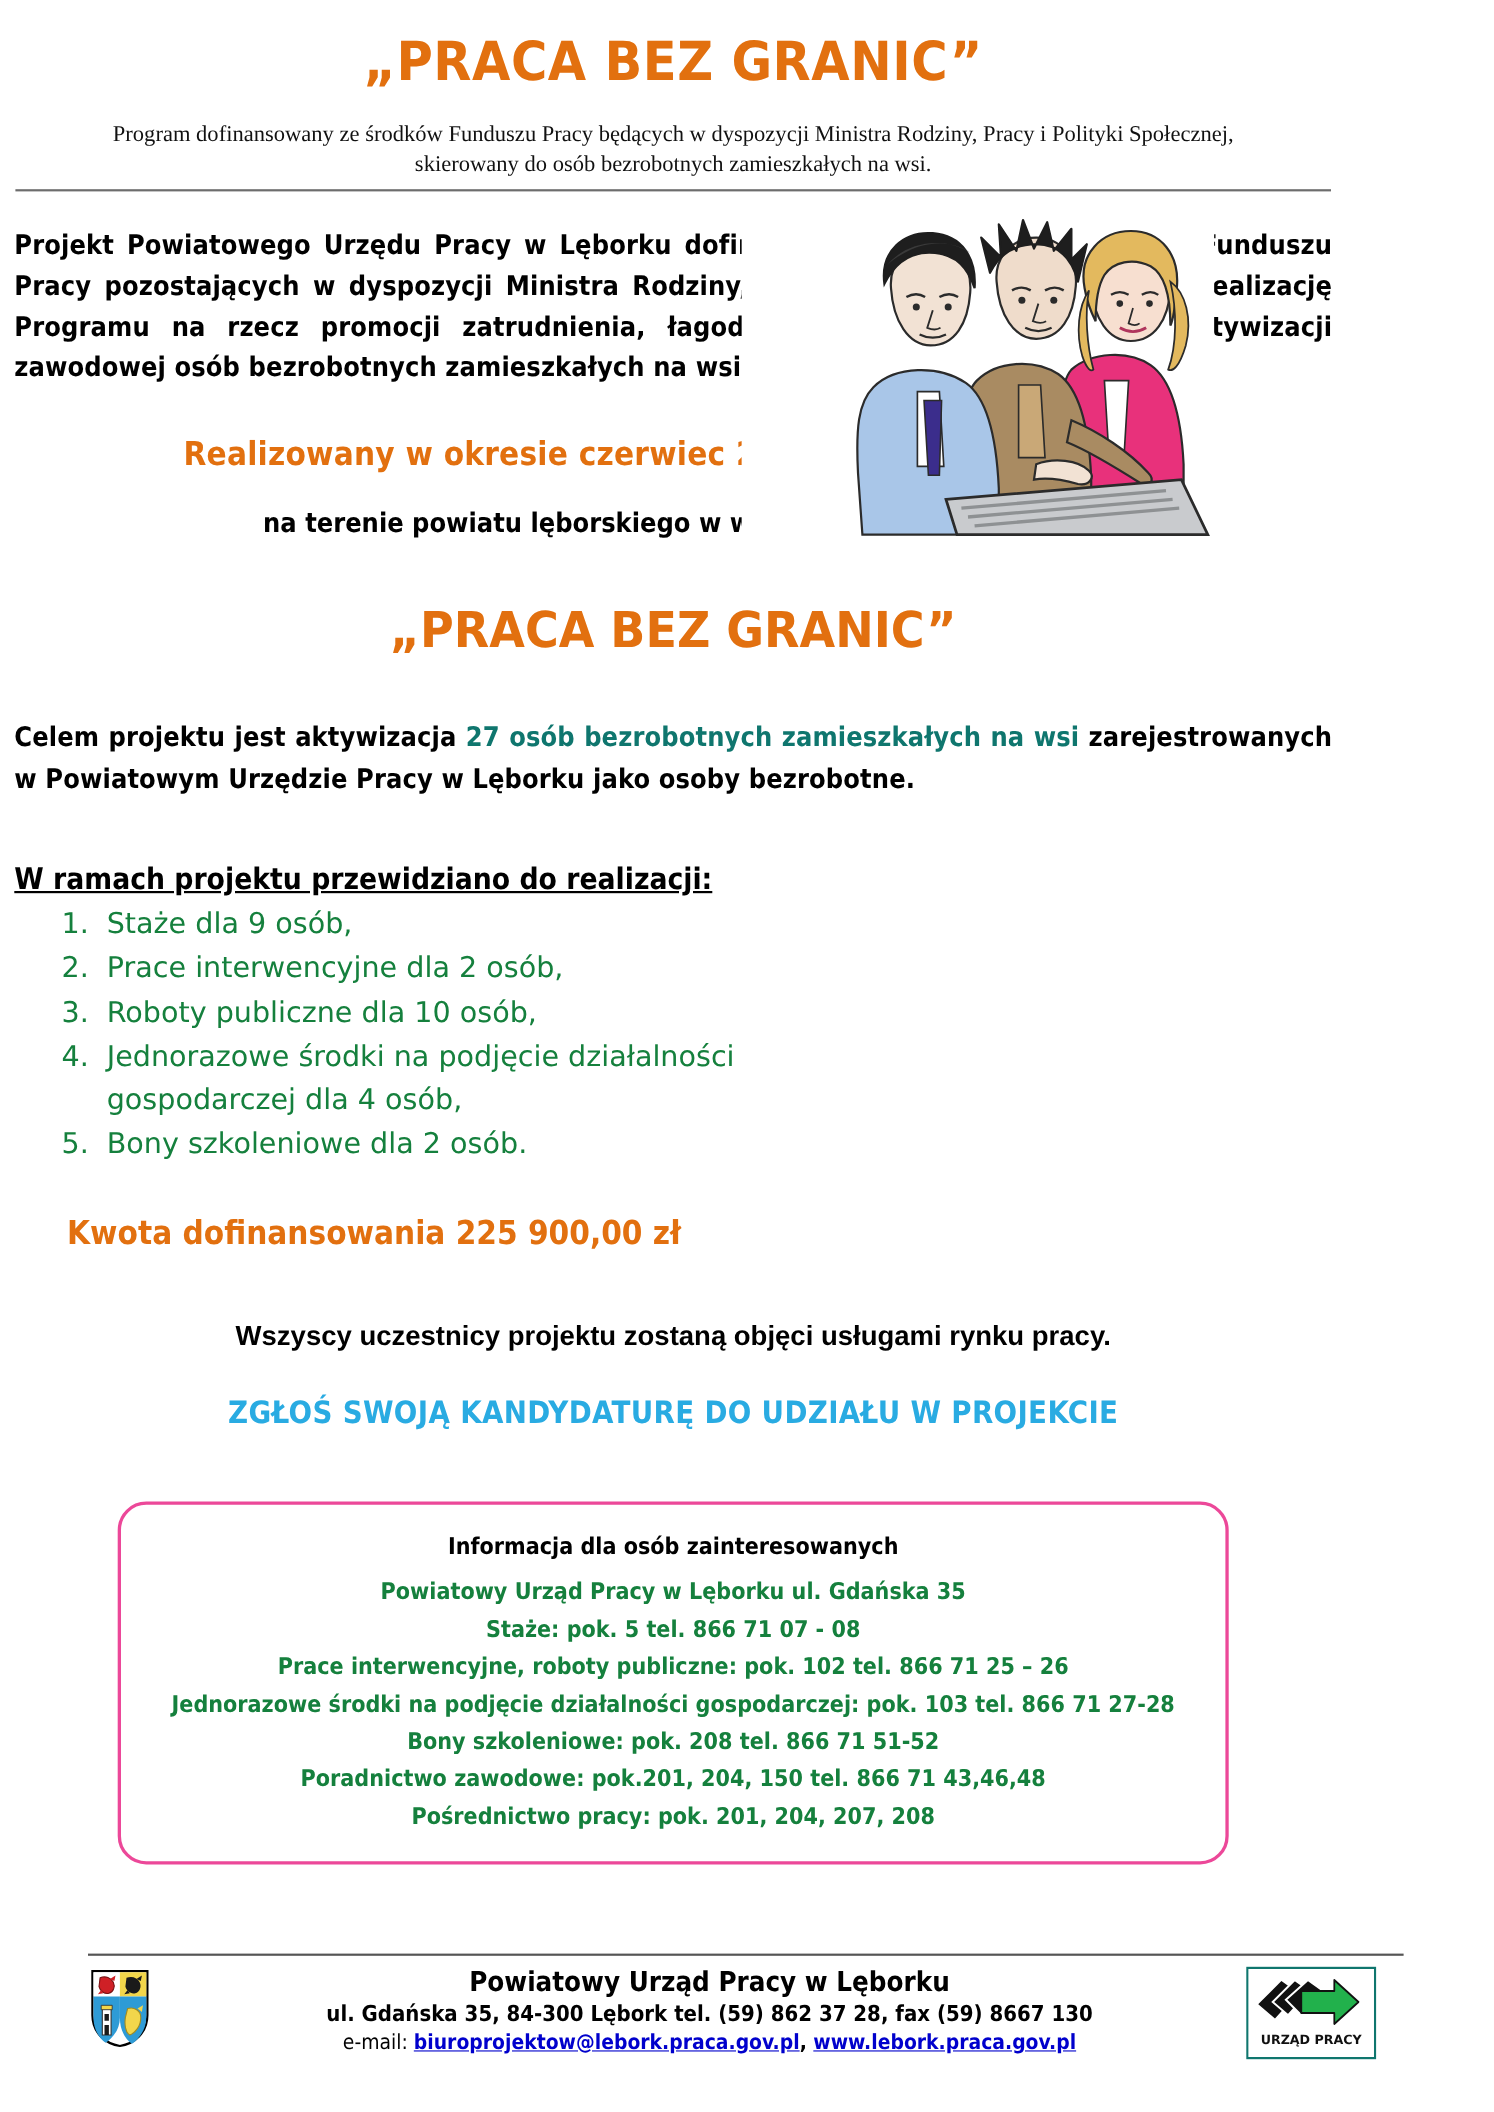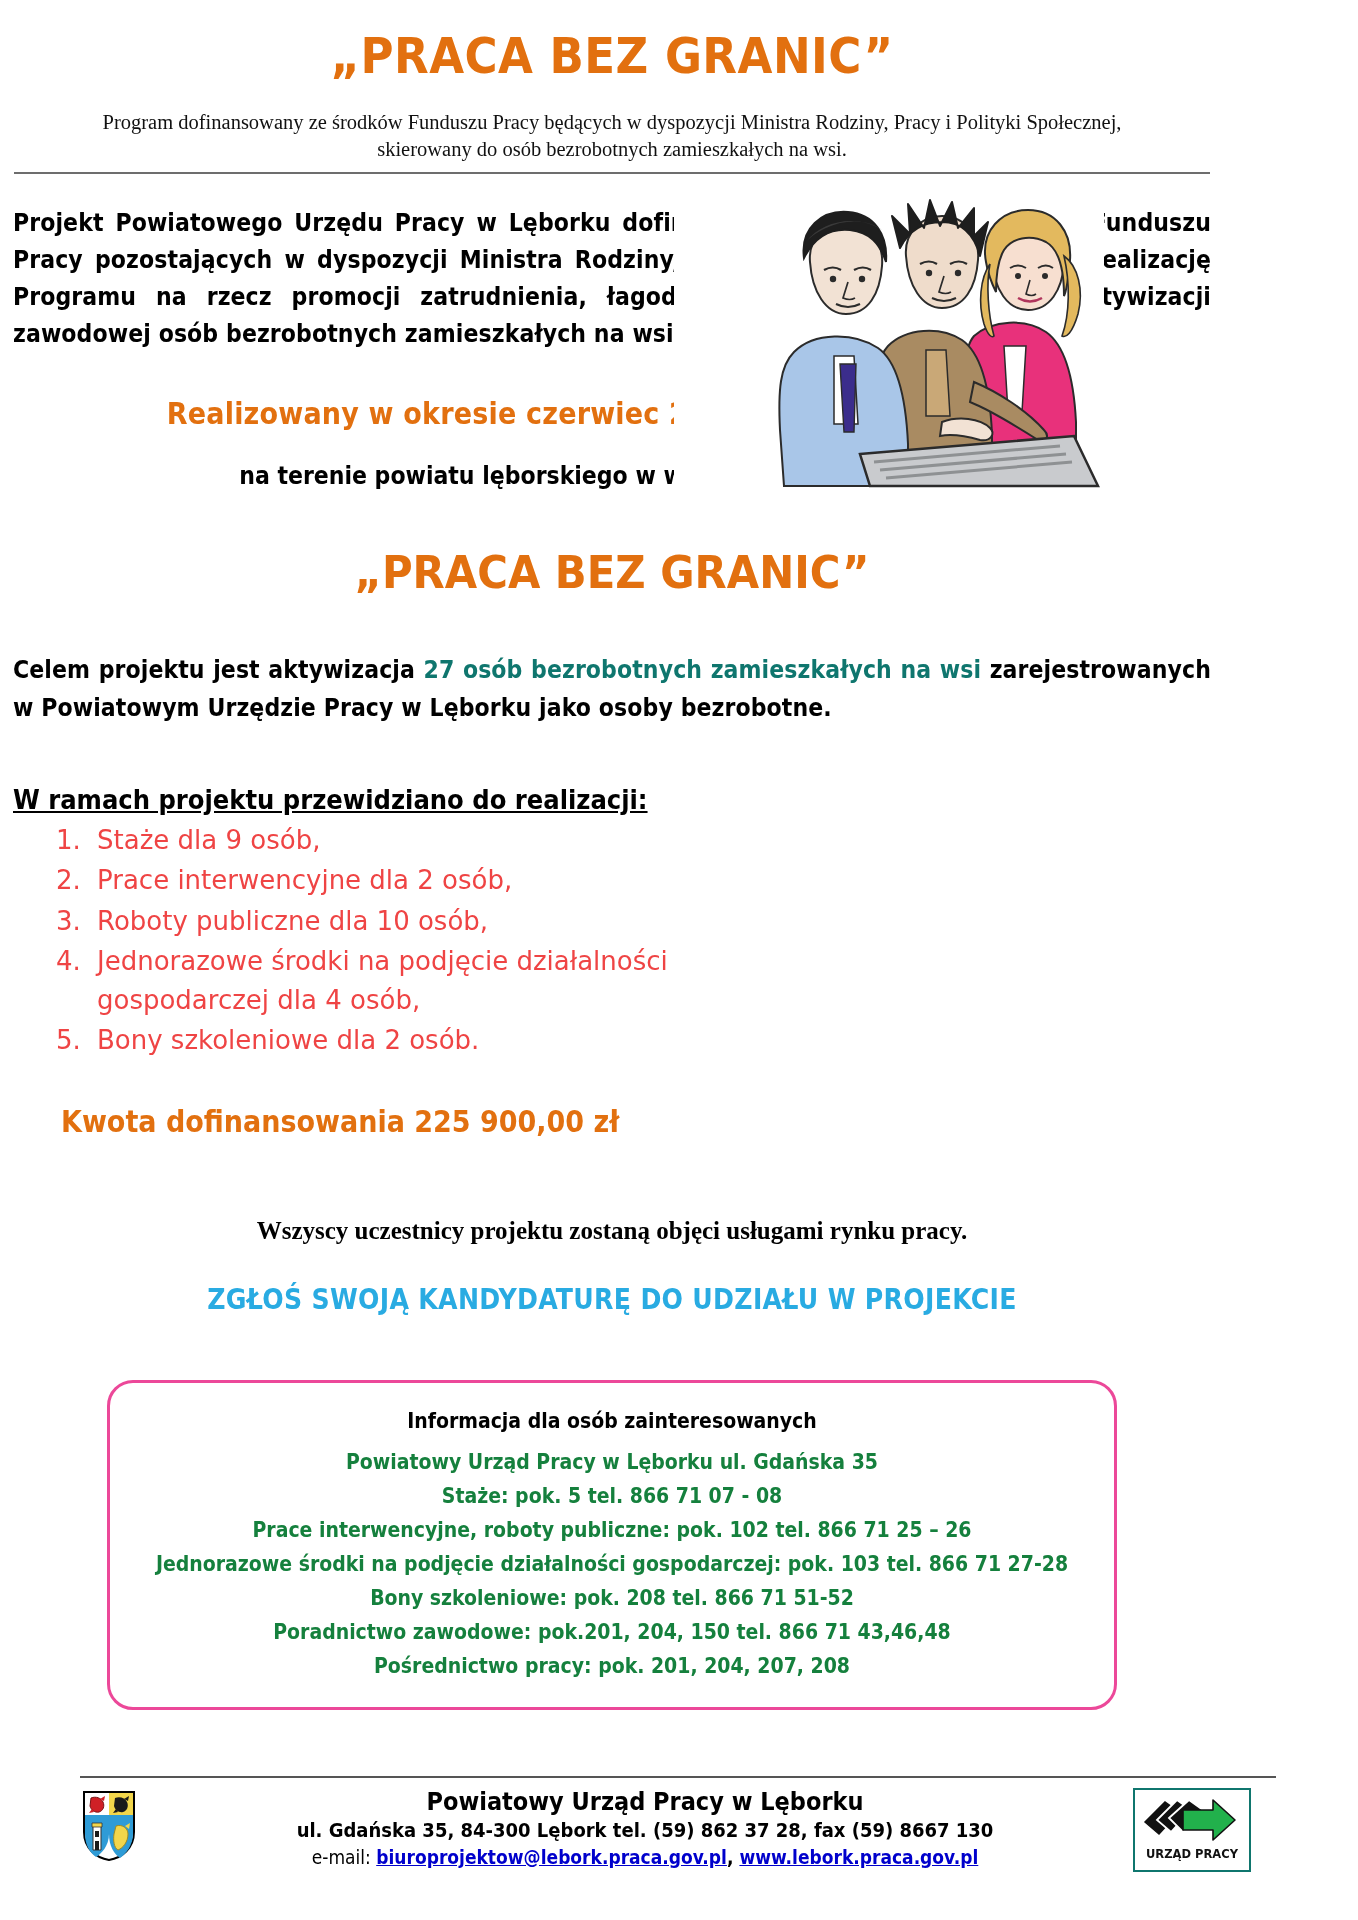--- a/index.html
+++ b/index.html
@@ -122,39 +122,39 @@
   }
 
   ol.tasks {
     list-style: decimal;
     margin: 6px 0 0 0;
     padding-left: 76px;
     font-family: "DejaVu Sans", "Liberation Sans", sans-serif;
     font-weight: normal;
     font-size: 26px;
     line-height: 1.48;
-    color: #ef4444;
+    color: #15803d;
     max-width: 600px;
   }
   ol.tasks li { margin: 0 0 2px 0; padding-left: 8px; }
 
   .amount {
     font-family: "DejaVu Sans Condensed", "DejaVu Sans", "Liberation Sans", sans-serif;
     font-weight: bold;
     font-size: 30px;
     color: #E2700F;
     margin: 44px 0 0 48px;
   }
 
   .all-participants {
-    font-family: Liberation Serif, serif;
+    font-family: Liberation Sans, sans-serif;
     font-weight: bold;
     font-size: 25px;
     text-align: center;
-    margin: 78px 0 0 0;
+    margin: 62px 0 0 0;
     color: #000;
   }
 
   .cta {
     font-family: "DejaVu Sans Condensed", "DejaVu Sans", "Liberation Sans", sans-serif;
     font-weight: bold;
     font-size: 28px;
     text-align: center;
     color: #29ABE2;
     margin: 38px 0 0 0;

